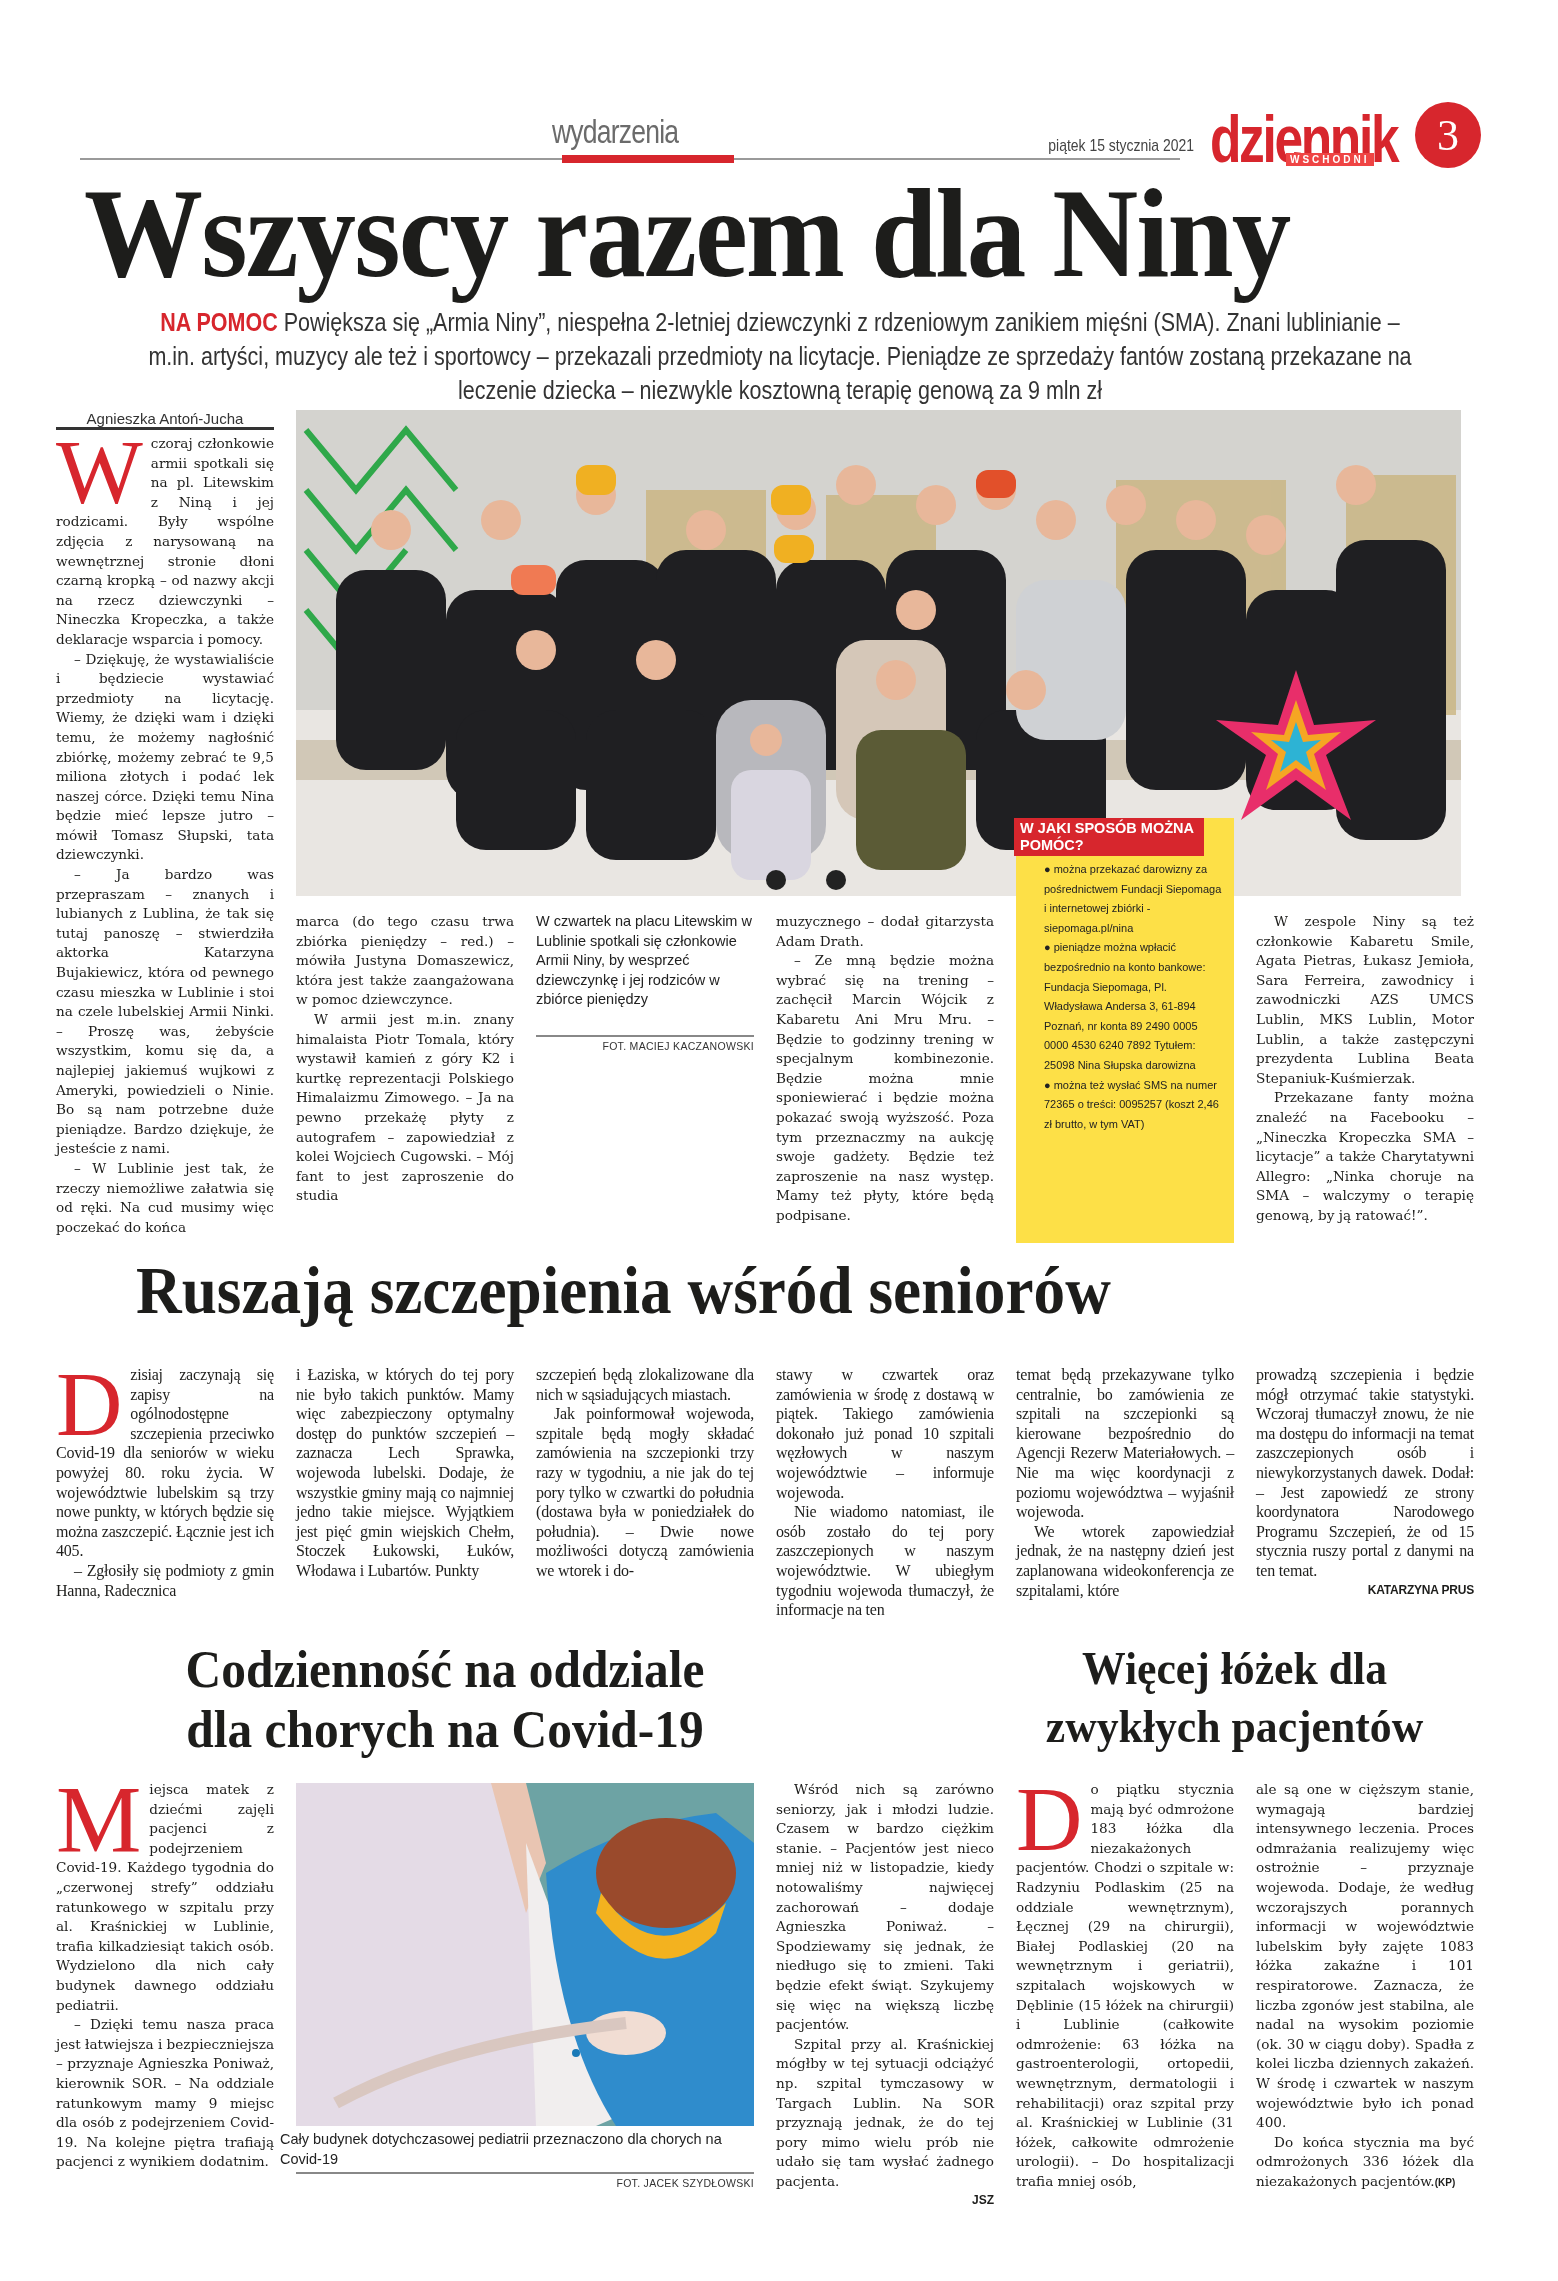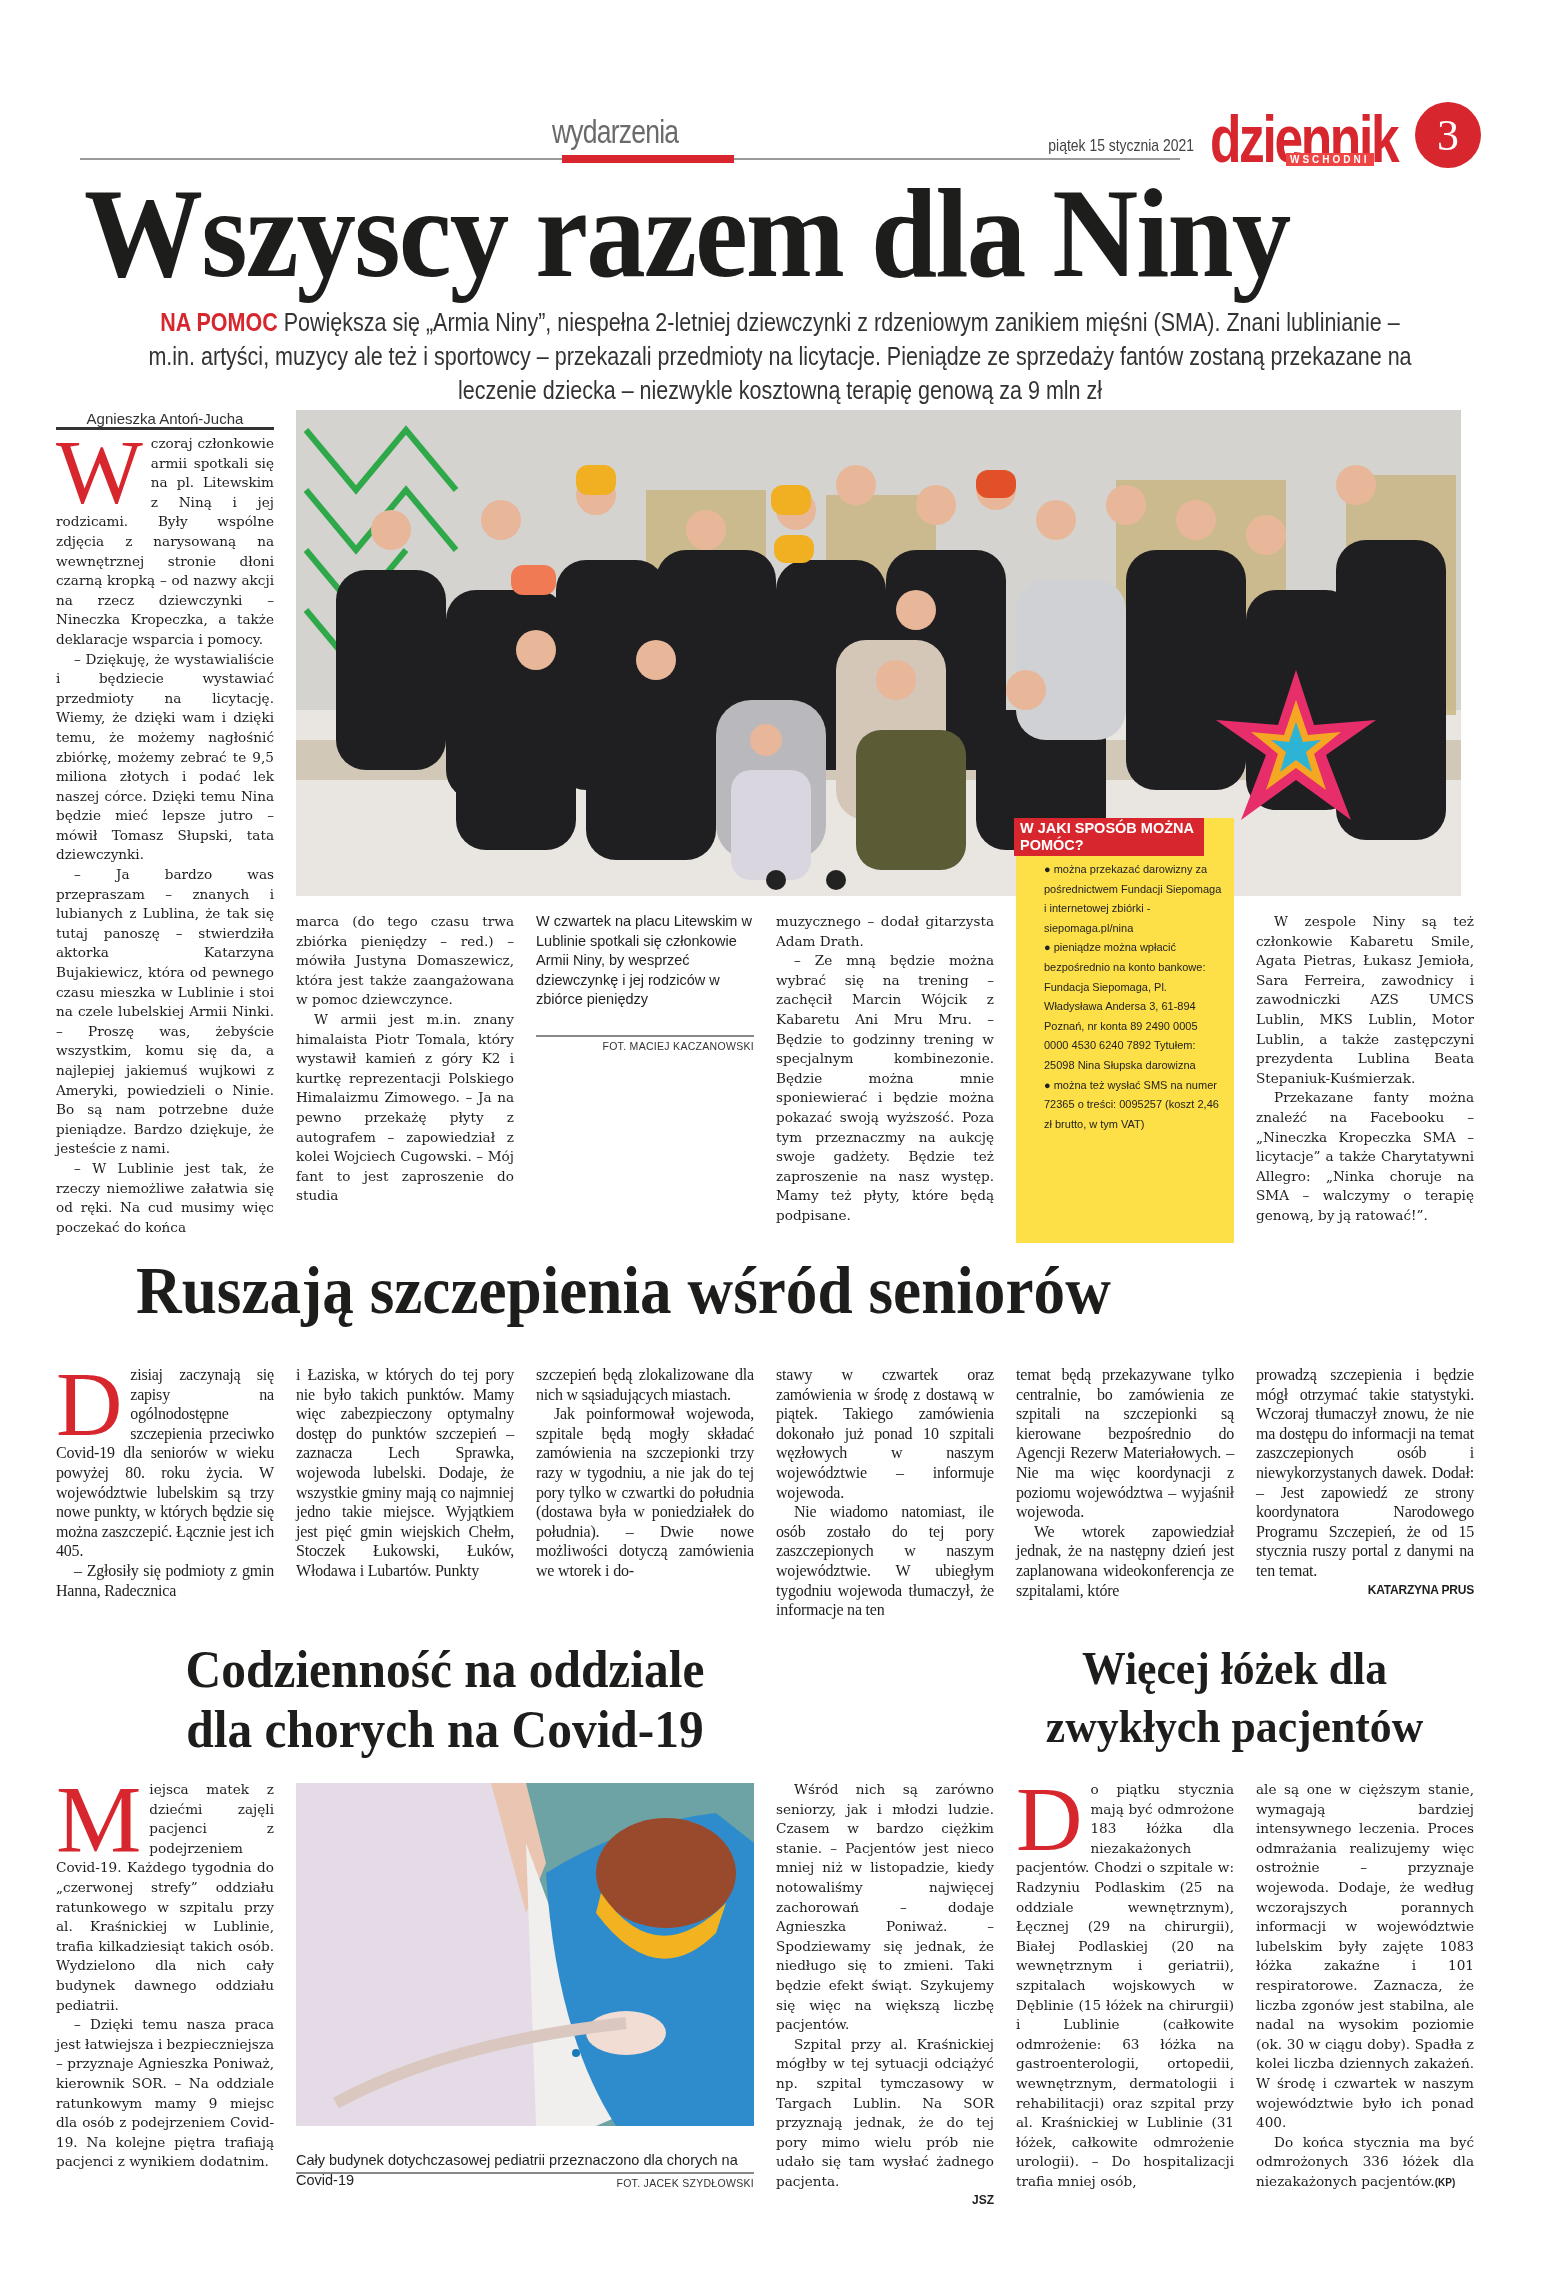--- a/index.html
+++ b/index.html
@@ -216,21 +216,21 @@
     <polygon points="195,0 230,0 250,80 230,130" fill="#e9c5b2"></polygon>
     <polygon points="230,60 330,330 300,343 240,343" fill="#f1eeee"></polygon>
     <path d="M250 90 Q330 40 420 30 L458 60 L458 343 L320 343 Q260 250 250 90 Z" fill="#2f8ccc"></path>
     <ellipse cx="370" cy="90" rx="70" ry="55" fill="#9a4a2c"></ellipse>
     <path d="M305 110 Q360 190 430 120 L420 150 Q360 210 300 130 Z" fill="#f3b21f"></path>
     <ellipse cx="330" cy="250" rx="40" ry="22" fill="#f1ddd3"></ellipse>
     <path d="M40 320 Q150 260 330 240" stroke="#d9c7c0" stroke-width="12" fill="none"></path>
     <circle cx="280" cy="270" r="4" fill="#1a7ab8"></circle>
   </svg>
 </div>
-<div class="abs caption" style="left:296px; top:2130px; width:458px;margin-top:21px;">Cały budynek dotychczasowej pediatrii przeznaczono dla chorych na Covid-19</div>
+<div class="abs caption" style="left:280px; top:2130px; width:458px;">Cały budynek dotychczasowej pediatrii przeznaczono dla chorych na Covid-19</div>
 <div class="abs credit" style="left:296px; top:2172px; width:458px;">FOT. JACEK SZYDŁOWSKI</div>
 
 <div class="abs col" style="left:776px; top:1780px; width:218px;">
   <p>Wśród nich są zarówno seniorzy, jak i młodzi ludzie. Czasem w bardzo ciężkim stanie. – Pacjentów jest nieco mniej niż w listopadzie, kiedy notowaliśmy najwięcej zachorowań – dodaje Agnieszka Poniważ. – Spodziewamy się jednak, że niedługo się to zmieni. Taki będzie efekt świąt. Szykujemy się więc na większą liczbę pacjentów.</p>
   <p>Szpital przy al. Kraśnickiej mógłby w tej sytuacji odciążyć np. szpital tymczasowy w Targach Lublin. Na SOR przyznają jednak, że do tej pory mimo wielu prób nie udało się tam wysłać żadnego pacjenta.</p>
   <div class="signature">JSZ</div>
 </div>
 
 <div class="abs headline" style="left:1016px; top:1640px; width:460px; font-size:46px; line-height:58px; text-align:center; transform:scaleX(0.95);">
   <div>Więcej łóżek dla</div>

